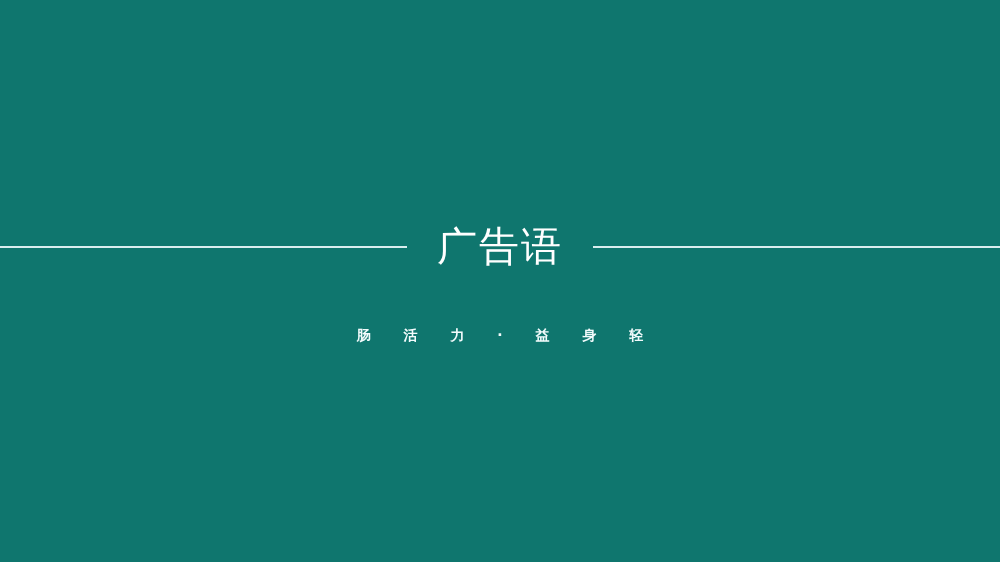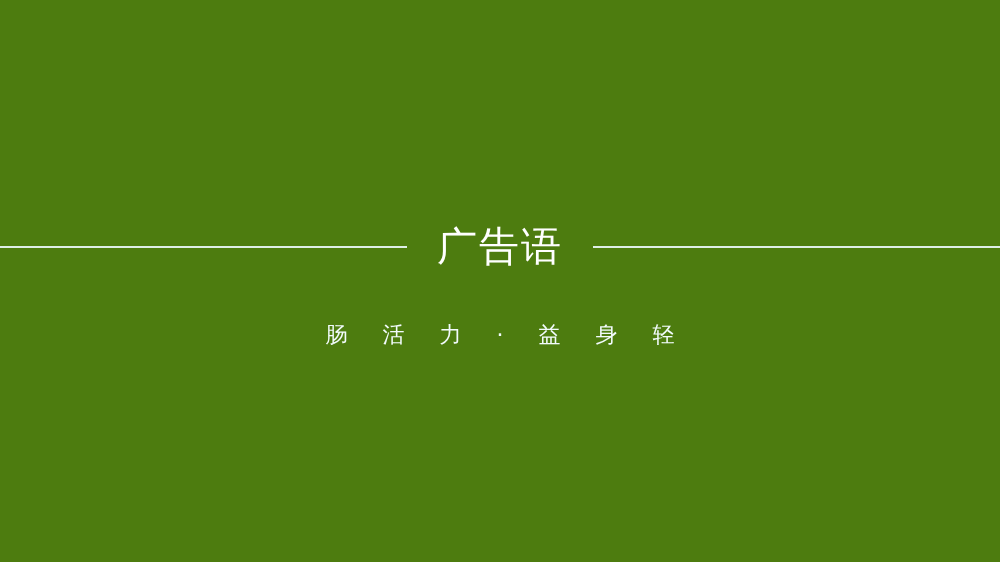--- a/index.html
+++ b/index.html
@@ -11,21 +11,21 @@
     width: 1000px;
     height: 562px;
     overflow: hidden;
     font-family: "DejaVu Sans", "Liberation Sans", sans-serif;
   }
 
   .slide {
     position: relative;
     width: 1000px;
     height: 562px;
-    background: #4d7c0f;
+    background: #0f766e;
     overflow: hidden;
   }
 
   
   .title-band {
     position: absolute;
     left: 0;
     right: 0;
     top: 247px;
     height: 0;
@@ -55,22 +55,22 @@
   }
 
   
   .subtitle {
     position: absolute;
     left: 0;
     right: 0;
     top: 320px;
     text-align: center;
     color: #f2fbfc;
-    font-size: 22px;
-    font-weight: 400;
+    font-size: 14px;
+    font-weight: 700;
     line-height: 30px;
     letter-spacing: 14px;
     
     text-indent: 14px;
     white-space: nowrap;
   }
 </style>
 </head>
 <body>
 

